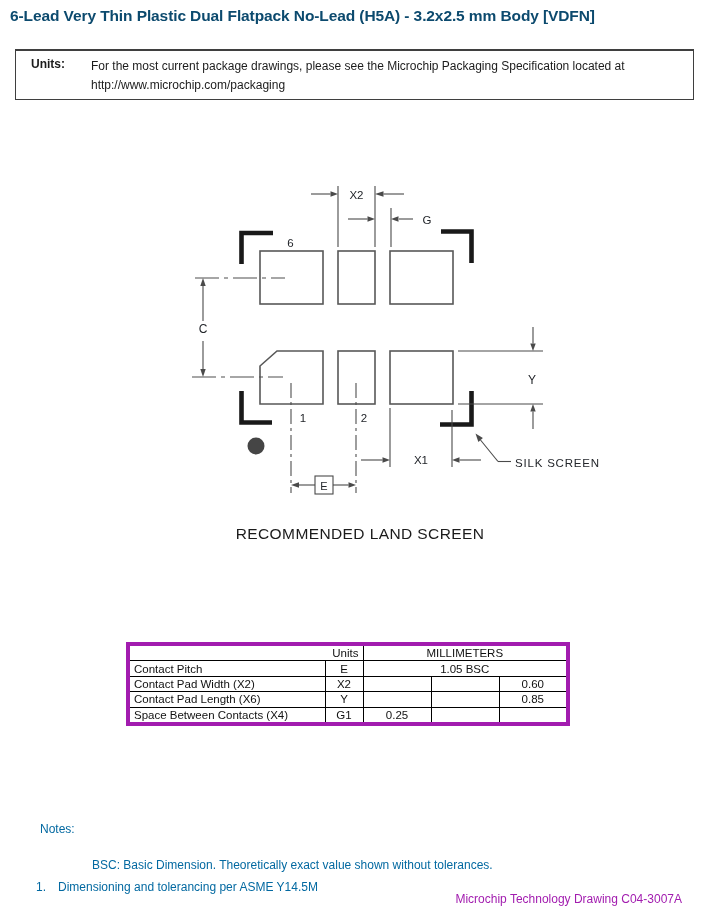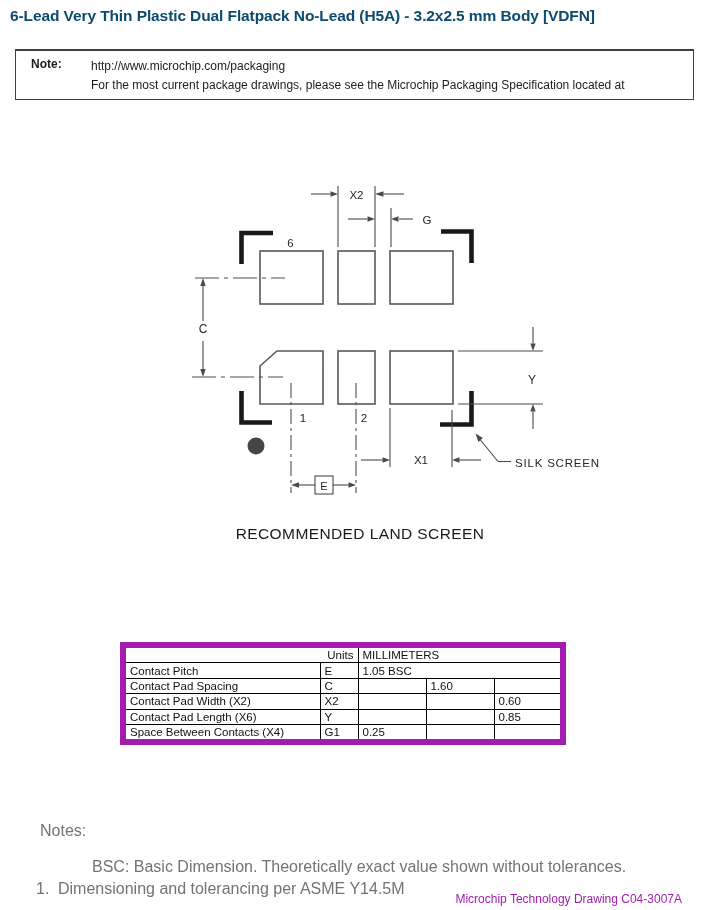--- a/index.html
+++ b/index.html
@@ -22,51 +22,51 @@
   }
   #note-box .note-label{font-size:12px;font-weight:bold;width:45px;flex:none;}
   #note-box .note-text{font-size:12px;line-height:18.5px;margin-left:15px;}
   
   #caption{
     left:150px;top:525px;width:420px;text-align:center;
     font-size:15.5px;letter-spacing:0.4px;color:#1b1b1b;
   }
   
   #dim-table{
-    left:120px;top:642px;border-collapse:collapse;table-layout:fixed;
-    border:6px solid #a21caf;font-size:11.5px;color:#111;
+    left:126px;top:642px;border-collapse:collapse;table-layout:fixed;
+    border:4px solid #a21caf;font-size:11.5px;color:#111;
   }
   #dim-table td{
     border:1px solid #000;height:14.4px;line-height:12px;
     padding:0 4px;overflow:hidden;white-space:nowrap;
   }
   #dim-table .rt{text-align:right;}
-  #dim-table .ct{text-align:left;}
-  
-  .note-line{font-size:16px;color:#737373;white-space:nowrap;}
+  #dim-table .ct{text-align:center;}
+  
+  .note-line{font-size:12px;color:#0369a1;white-space:nowrap;}
   #notes-heading{left:40px;top:822px;}
   #note-item-1{left:36px;top:880px;}
   #note-item-1 .num{display:inline-block;width:22px;}
   #note-item-1b{left:92px;top:858px;}
   
   #footer{right:26px;top:892px;font-size:12px;color:#a21caf;}
   
   #drawing{left:0;top:0;}
   #drawing text{fill:#23262b;font-family:"Liberation Sans",sans-serif;}
 </style>
 </head>
 <body>
 
 <div id="title" class="abs">6-Lead Very Thin Plastic Dual Flatpack No-Lead (H5A) - 3.2x2.5 mm Body [VDFN]</div>
 
 <div id="note-box" class="abs">
-  <span class="note-label">Note:</span>
+  <span class="note-label">Units:</span>
   <div class="note-text">
+    <div>For the most current package drawings, please see the Microchip Packaging Specification located at</div>
     <div>http://www.microchip.com/packaging</div>
-    <div>For the most current package drawings, please see the Microchip Packaging Specification located at</div>
   </div>
 </div>
 
 <svg id="drawing" class="abs" width="708" height="910" viewBox="0 0 708 910">
 
   <g stroke="#585858" stroke-width="1.6" fill="#ffffff">
     <rect x="260" y="251" width="63" height="53"></rect>
     <rect x="338" y="251" width="37" height="53"></rect>
     <rect x="390" y="251" width="63" height="53"></rect>
     <polygon points="277,351 323,351 323,404 260,404 260,366"></polygon>
@@ -166,27 +166,20 @@
     <tr>
       <td colspan="2" class="rt">Units</td>
       <td colspan="3" class="ct">MILLIMETERS</td>
     </tr>
     <tr>
       <td>Contact Pitch</td>
       <td class="ct">E</td>
       <td colspan="3" class="ct">1.05 BSC</td>
     </tr>
     <tr>
-      <td>Contact Pad Spacing</td>
-      <td class="ct">C</td>
-      <td class="ct"></td>
-      <td class="ct">1.60</td>
-      <td class="ct"></td>
-    </tr>
-    <tr>
       <td>Contact Pad Width (X2)</td>
       <td class="ct">X2</td>
       <td class="ct"></td>
       <td class="ct"></td>
       <td class="ct">0.60</td>
     </tr>
     <tr>
       <td>Contact Pad Length (X6)</td>
       <td class="ct">Y</td>
       <td class="ct"></td>

